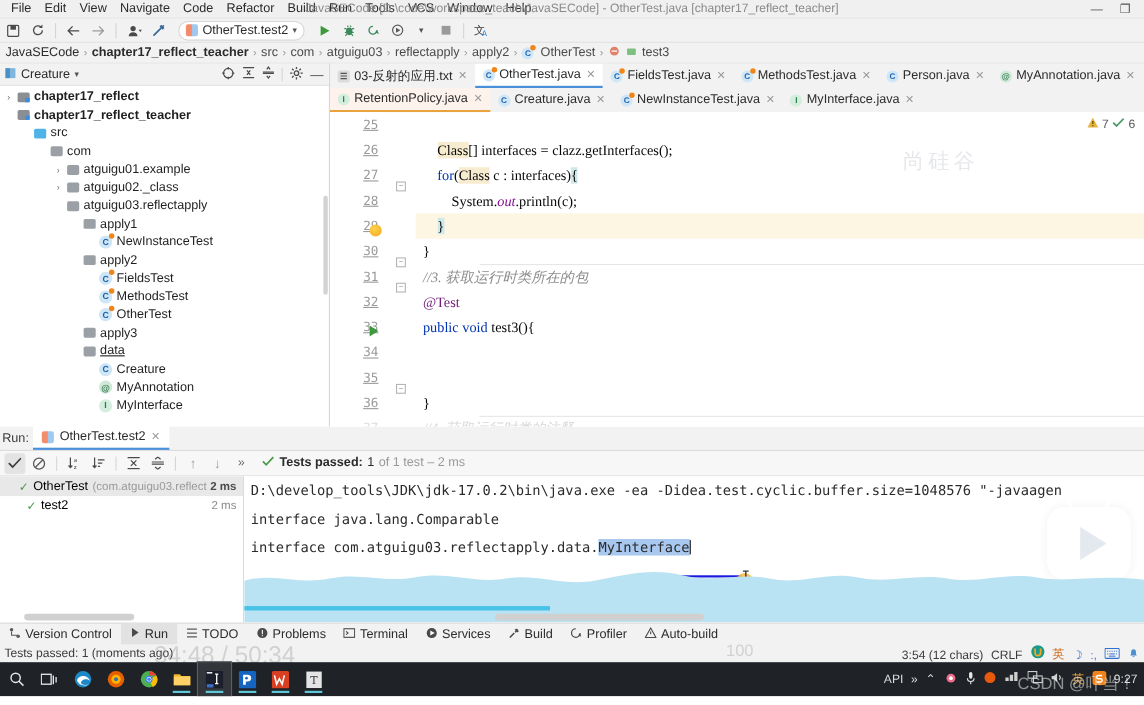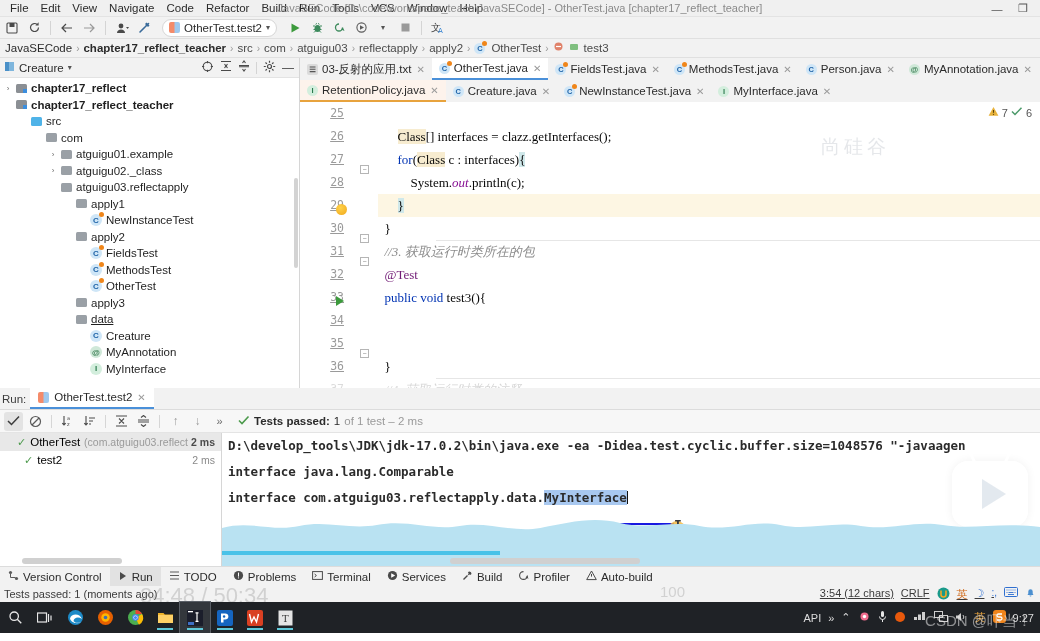--- a/index.html
+++ b/index.html
@@ -153,21 +153,21 @@
   .passed .gray { color:#9a9a9a; }
   .runbody { display:flex; height:133px; }
   .testtree { width:222px; border-right:1px solid #d6d6d6; background:#fff; position:relative;}
   .trow { display:flex; align-items:center; height:18px; font-size:11.5px; padding-left:4px; white-space:nowrap;}
   .trow.sel { background:#e8e8e8; }
   .trow .chk { color:#4c9a4c; font-size:11px; margin-right:4px; }
   .trow .pkg { color:#9a9a9a; font-size:10.5px; margin-left:4px; overflow:hidden; }
   .trow .ms { margin-left:auto; font-size:10.5px; color:#4a4a4a; padding-right:6px; font-weight:bold;}
   .trow .ms.light { font-weight:normal; color:#8a8a8a; }
   .console { flex:1; position:relative; background:#fff; overflow:hidden;
-             font-family:"DejaVu Sans Mono", monospace; font-size:12.5px; color:#2b2b2b;font-weight:bold; }
+             font-family:"DejaVu Sans Mono", monospace; font-size:12.5px; color:#2b2b2b; }
   .coline { height:26px; line-height:26px; white-space:pre; padding-left:6px; }
   .coline.blue { color:#4a6fa5; }
   .sel-hl { background:#a8c8f0; }
   .caretbar { display:inline-block; width:1px; height:13px; background:#111; vertical-align:-2px; }
   .underline-blue { position:absolute; height:2px; background:#1818e0; }
   .cursor-dot { position:absolute; width:16px; height:16px; border-radius:50%; background:#f5b942; opacity:.85; }
   .cursor-ibeam { position:absolute; color:#3a3a3a; font-size:13px; font-family:"DejaVu Sans Mono", monospace;}
   .wm-play { position:absolute; width:76px; height:66px; border-radius:16px; background:rgba(255,255,255,0.92);
              box-shadow:0 0 10px rgba(0,0,0,0.06); display:flex; align-items:center; justify-content:center;}
   .wm-play:before, .wm-play:after { content:''; position:absolute; top:-9px; width:3px; height:12px; background:rgba(255,255,255,0.92);
@@ -181,21 +181,21 @@
   .progresstrack { position:absolute; left:0; bottom:11px; height:4px; width:100%; background:transparent; }
   .hscroll { position:absolute; bottom:2px; height:6px; background:#d0d0d0; border-radius:3px; }
 
   
   .statusbar { position:absolute; top:566px; left:0; width:1040px; height:20px; background:#f2f2f2;
                border-top:1px solid #dcdcdc; display:flex; align-items:center; }
   .sbtn { display:flex; align-items:center; gap:4px; height:19px; padding:0 8px; font-size:11.5px; color:#2b2b2b;}
   .sbtn.sel { background:#e2e2e2; }
   .statusbar2 { position:absolute; top:586px; left:0; width:1040px; height:16px; background:#f2f2f2;
                 display:flex; align-items:center; font-size:11px; color:#3c3c3c; padding-left:2px; }
-  .sb2right { margin-left:auto; display:flex; align-items:flex-start; gap:7px; padding-right:4px;text-decoration:underline; }
+  .sb2right { margin-left:auto; display:flex; align-items:flex-end; gap:7px; padding-right:4px; }
   .vid-overlay { position:absolute; font-size:22px; color:rgba(150,150,150,0.35); pointer-events:none; white-space:nowrap;}
 
   
   .taskbar { position:absolute; top:602px; left:0; width:1040px; height:31px; background:#1f2226; display:flex; align-items:center; }
   .tbicon { width:30px; height:31px; display:flex; align-items:center; justify-content:center; position:relative;}
   .tbicon.open:after { content:''; position:absolute; bottom:3px; left:7px; width:16px; height:2px; background:#5ec8d8; }
   .tbicon.active { background:#33373c; outline:1px solid #5a5f66; }
   .tray { margin-left:auto; display:flex; align-items:center; gap:7px; padding-right:6px; color:#dcdcdc; font-size:11px;}
   .csdn-wm { position:absolute; right:8px; bottom:2px; font-size:15px; color:rgba(235,235,235,0.55); white-space:nowrap;}
   .bottomstrip { position:absolute; top:633px; left:0; width:1040px; height:8px; background:#ffffff; }

